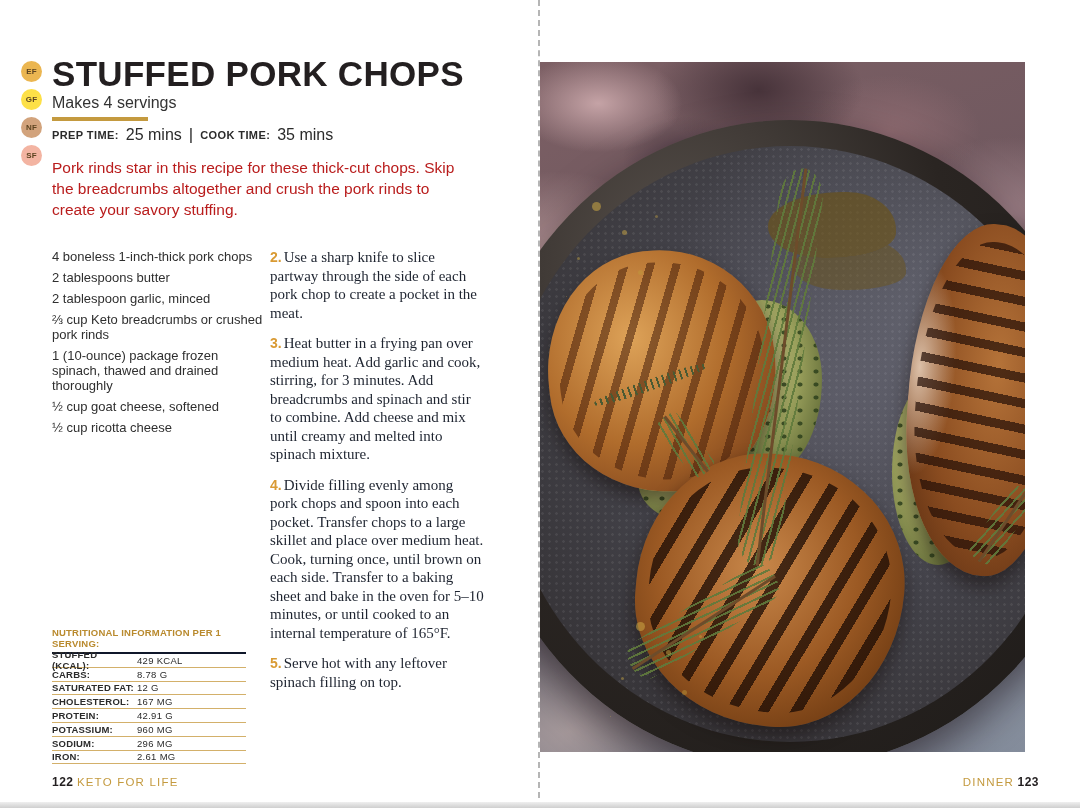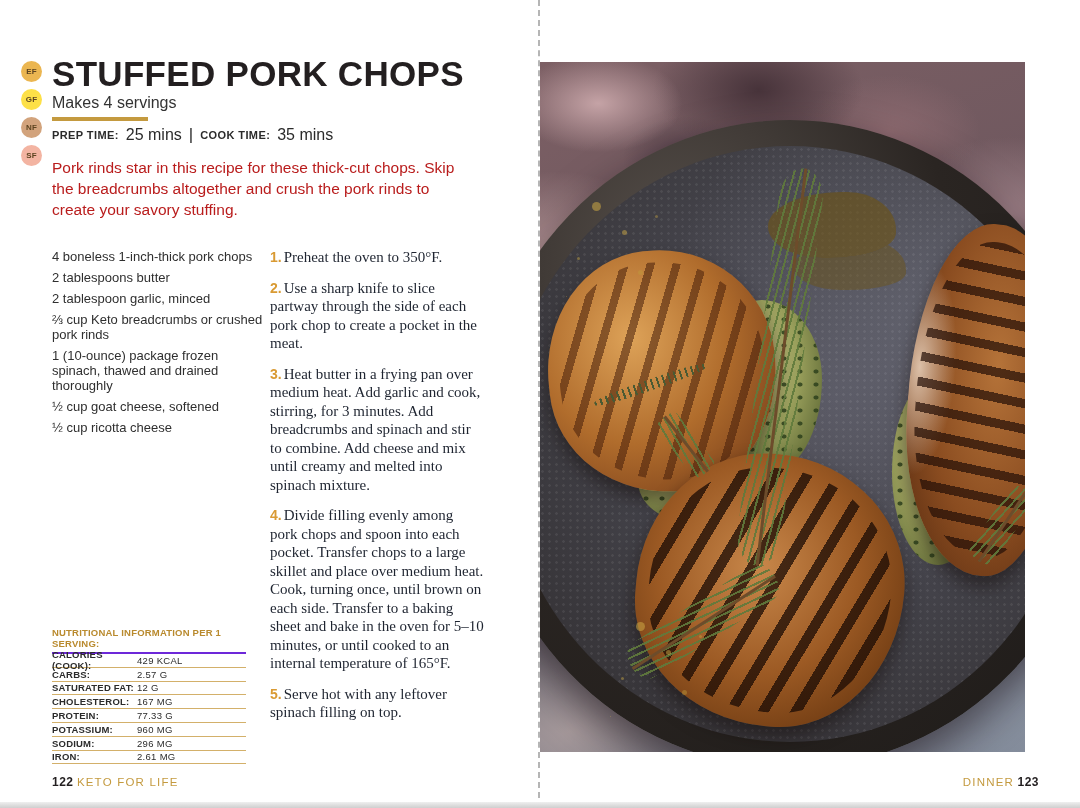--- a/index.html
+++ b/index.html
@@ -40,21 +40,21 @@
   .steps { position:absolute; left:270px; top:248px; width:214px; z-index:2;
            font-family:"Liberation Serif", serif; }
   .step { font-size:15px; line-height:18.5px; color:#1e2430; margin-bottom:12px; }
   .step-num { font-family:"Liberation Sans", sans-serif; font-weight:bold;
               color:#d99a33; font-size:14px; margin-right:2px; }
 
   
   .nutrition { position:absolute; left:52px; top:627px; width:194px; z-index:2; }
   .nutrition-header { color:#b98a2e; font-size:9.5px; font-weight:bold;
                       letter-spacing:0.2px; padding-bottom:3px;
-                      border-bottom:2px solid #6d28d9; }
+                      border-bottom:2px solid #0f172a; }
   .nutrition-row { display:flex; font-size:9.5px; color:#2b2b2b; height:13.8px;
                    align-items:center; border-bottom:1px solid #d3b06a; }
   .nutrition-label { font-weight:bold; width:85px; letter-spacing:0.2px; }
   .nutrition-value { letter-spacing:0.3px; }
 
   
   .footer-left { position:absolute; left:52px; top:775px; font-size:12px; z-index:2; }
   .footer-right { position:absolute; right:41px; top:775px; font-size:12px; z-index:2; }
   .folio { font-weight:bold; color:#231f20; letter-spacing:0.5px; }
   .running-title { color:#c49a3f; letter-spacing:1.2px; font-size:11.5px; }
@@ -173,23 +173,20 @@
 
       <div class="ingredient">1 (10-ounce) package frozen spinach, thawed and drained thoroughly</div>
 
       <div class="ingredient">½ cup goat cheese, softened</div>
 
       <div class="ingredient">½ cup ricotta cheese</div>
     </div>
 
   <div class="steps">
 
-      <div class="step">
-        <span class="step-num">1.</span><span>Preheat the oven to 350°F.</span>
-      </div>
 
       <div class="step">
         <span class="step-num">2.</span><span>Use a sharp knife to slice partway through the side of each pork chop to create a pocket in the meat.</span>
       </div>
 
       <div class="step">
         <span class="step-num">3.</span><span>Heat butter in a frying pan over medium heat. Add garlic and cook, stirring, for 3 minutes. Add breadcrumbs and spinach and stir to combine. Add cheese and mix until creamy and melted into spinach mixture.</span>
       </div>
 
       <div class="step">
@@ -199,42 +196,42 @@
       <div class="step">
         <span class="step-num">5.</span><span>Serve hot with any leftover spinach filling on top.</span>
       </div>
     </div>
 
   <div class="nutrition">
     <div class="nutrition-header">NUTRITIONAL INFORMATION PER 1 SERVING:</div>
     <div>
 
         <div class="nutrition-row">
-          <span class="nutrition-label">CALORIES (COOK):</span>
+          <span class="nutrition-label">STUFFED (KCAL):</span>
           <span class="nutrition-value">429 KCAL</span>
         </div>
 
         <div class="nutrition-row">
           <span class="nutrition-label">CARBS:</span>
-          <span class="nutrition-value">2.57 G</span>
+          <span class="nutrition-value">8.78 G</span>
         </div>
 
         <div class="nutrition-row">
           <span class="nutrition-label">SATURATED FAT:</span>
           <span class="nutrition-value">12 G</span>
         </div>
 
         <div class="nutrition-row">
           <span class="nutrition-label">CHOLESTEROL:</span>
           <span class="nutrition-value">167 MG</span>
         </div>
 
         <div class="nutrition-row">
           <span class="nutrition-label">PROTEIN:</span>
-          <span class="nutrition-value">77.33 G</span>
+          <span class="nutrition-value">42.91 G</span>
         </div>
 
         <div class="nutrition-row">
           <span class="nutrition-label">POTASSIUM:</span>
           <span class="nutrition-value">960 MG</span>
         </div>
 
         <div class="nutrition-row">
           <span class="nutrition-label">SODIUM:</span>
           <span class="nutrition-value">296 MG</span>

